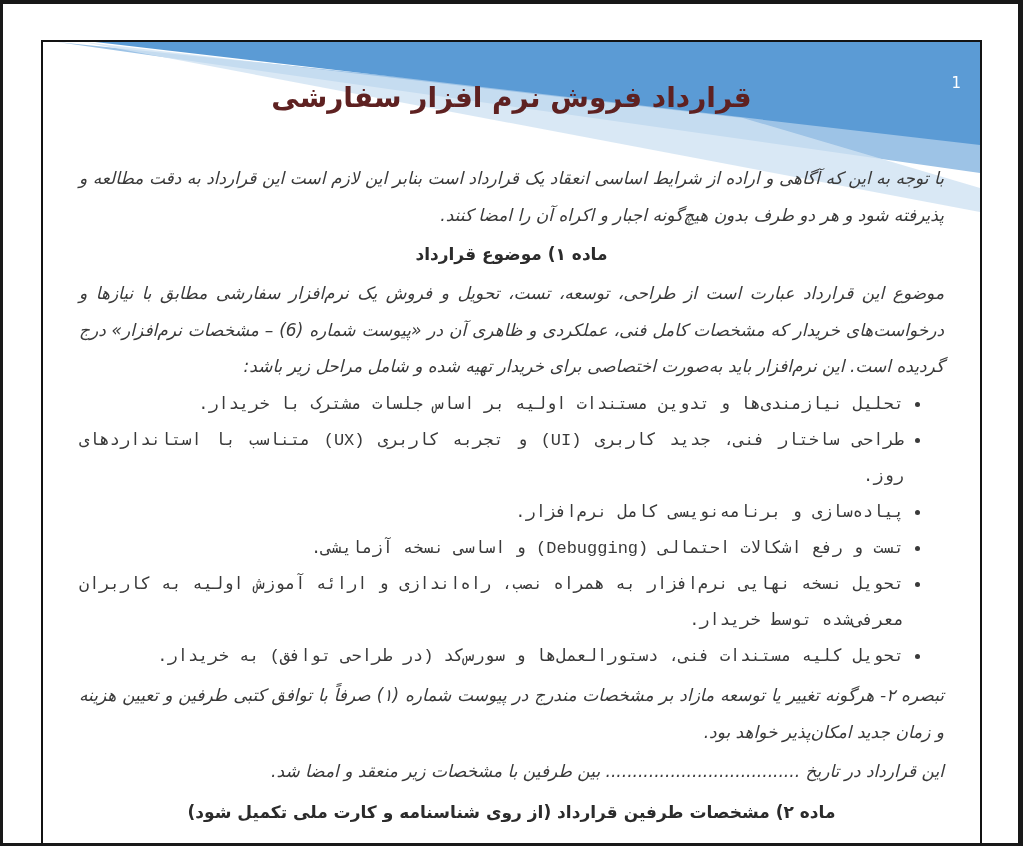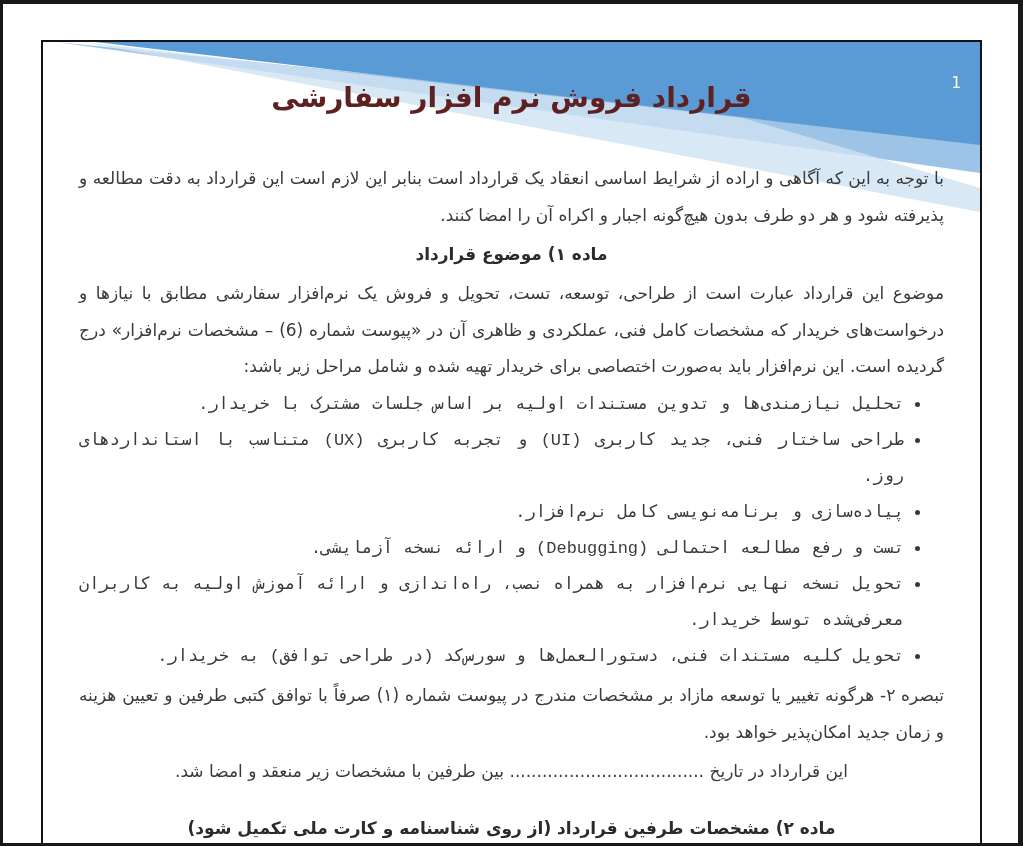--- a/index.html
+++ b/index.html
@@ -56,43 +56,43 @@
   }
   .content {
     position: relative;
     z-index: 1;
     direction: rtl;
     padding: 0 36px;
     color: #3a3a3a;
     font-size: 17px;
     text-align: justify;
   }
-  .content p { margin: 2px 0; line-height: 37px; }
+  .content p { margin: 2px 0; line-height: 37px; font-style: italic; }
   p.intro { margin-top: 42px; }
   .content h2 {
     margin: 2px 0;
     font-size: 17px;
     line-height: 37px;
     font-weight: bold;
     color: #2b2b2b;
     text-align: center;
   }
-  h2.article2-heading { margin-top: 20px; }
+  h2.article2-heading { margin-top: 4px; }
   p.body-par { line-height: 36.5px; }
   ul.steps {
     margin: 2px 0;
     padding: 0 40px 0 0;
     list-style: disc;
     font-family: Liberation Mono, monospace;
   }
   ul.steps li {
     line-height: 36px;
     text-align: justify;
   }
-  p.conclusion { text-align: center; }
+  p.conclusion { text-align: right; }
   p.partial { margin-top: 4px; font-weight: bold; color: #2b2b2b; text-align: right; }
 </style>
 </head>
 <body>
 
 <div class="page">
 
   <div class="header-art">
     <svg viewBox="0 0 937 172" preserveAspectRatio="none">
       <polygon class="poly-light" points="14,0 937,94 937,131"></polygon>
@@ -110,21 +110,21 @@
     <p class="intro">با توجه به این که آگاهی و اراده از شرایط اساسی انعقاد یک قرارداد است بنابر این لازم است این قرارداد به دقت مطالعه و پذیرفته شود و هر دو طرف بدون هیچ‌گونه اجبار و اکراه آن را امضا کنند.</p>
 
     <h2>ماده ۱) موضوع قرارداد</h2>
 
     <p class="body-par">موضوع این قرارداد عبارت است از طراحی، توسعه، تست، تحویل و فروش یک نرم‌افزار سفارشی مطابق با نیازها و درخواست‌های خریدار که مشخصات کامل فنی، عملکردی و ظاهری آن در «پیوست شماره (6) – مشخصات نرم‌افزار» درج گردیده است. این نرم‌افزار باید به‌صورت اختصاصی برای خریدار تهیه شده و شامل مراحل زیر باشد:</p>
 
     <ul class="steps">
       <li>تحلیل نیازمندی‌ها و تدوین مستندات اولیه بر اساس جلسات مشترک با خریدار.</li>
       <li>طراحی ساختار فنی، جدید کاربری (UI) و تجربه کاربری (UX) متناسب با استانداردهای روز.</li>
       <li>پیاده‌سازی و برنامه‌نویسی کامل نرم‌افزار.</li>
-      <li>تست و رفع مطالعه احتمالی (Debugging) و ارائه نسخه آزمایشی.</li>
+      <li>تست و رفع اشکالات احتمالی (Debugging) و اساسی نسخه آزمایشی.</li>
       <li>تحویل نسخه نهایی نرم‌افزار به همراه نصب، راه‌اندازی و ارائه آموزش اولیه به کاربران معرفی‌شده توسط خریدار.</li>
       <li>تحویل کلیه مستندات فنی، دستورالعمل‌ها و سورس‌کد (در طراحی توافق) به خریدار.</li>
     </ul>
 
 
     <p>تبصره ۲- هرگونه تغییر یا توسعه مازاد بر مشخصات مندرج در پیوست شماره (۱) صرفاً با توافق کتبی طرفین و تعیین هزینه و زمان جدید امکان‌پذیر خواهد بود.</p>
 
     <p class="conclusion">این قرارداد در تاریخ .................................... بین طرفین با مشخصات زیر منعقد و امضا شد.</p>
 
     <h2 class="article2-heading">ماده ۲) مشخصات طرفین قرارداد (از روی شناسنامه و کارت ملی تکمیل شود)</h2>

